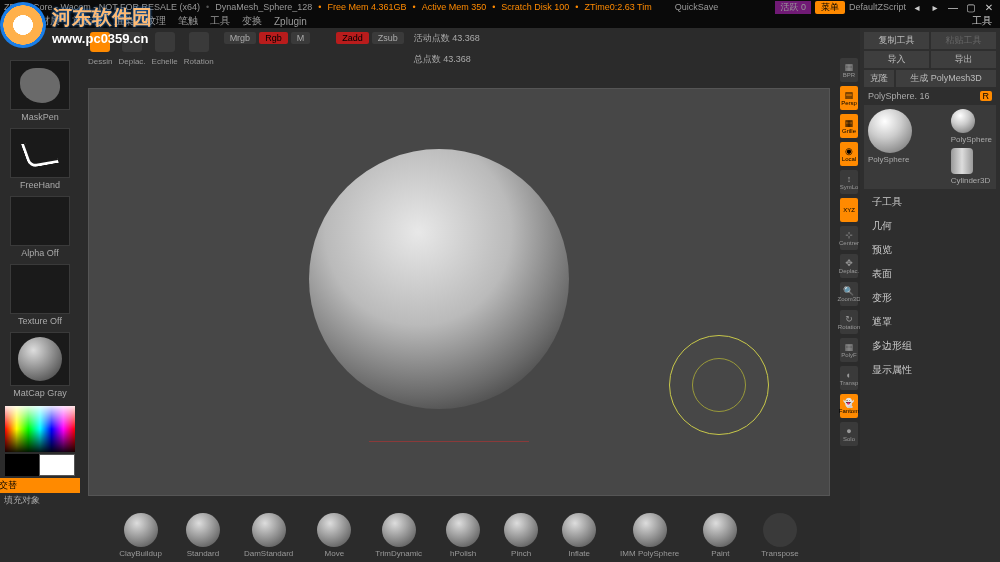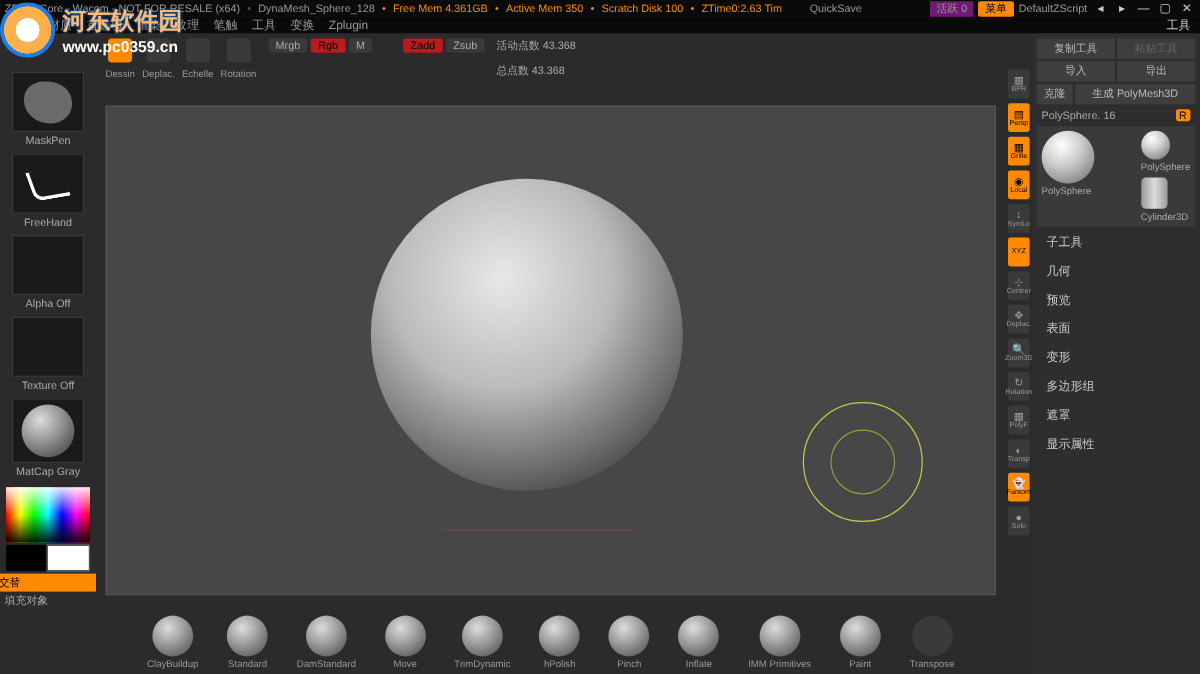--- a/index.html
+++ b/index.html
@@ -215,21 +215,21 @@
       <div class="brush">
           <div class="brush-ball"></div>
           <div class="brush-label">Pinch</div>
         </div>
       <div class="brush">
           <div class="brush-ball"></div>
           <div class="brush-label">Inflate</div>
         </div>
       <div class="brush">
           <div class="brush-ball"></div>
-          <div class="brush-label">IMM Primitives</div>
+          <div class="brush-label">IMM PolySphere</div>
         </div>
       <div class="brush">
           <div class="brush-ball"></div>
           <div class="brush-label">Paint</div>
         </div>
       <div class="brush">
           <div class="brush-ball" style="background:#3a3a3a"></div>
           <div class="brush-label">Transpose</div>
         </div>
     </div>
@@ -324,17 +324,17 @@
           <div class="tool-cyl"></div>
           <div class="tool-lbl">Cylinder3D</div>
         </div>
       </div>
     </div>
     <div class="rp-section">子工具</div>
     <div class="rp-section">几何</div>
     <div class="rp-section">预览</div>
     <div class="rp-section">表面</div>
     <div class="rp-section">变形</div>
+    <div class="rp-section">遮罩</div>
     <div class="rp-section">多边形组</div>
-    <div class="rp-section">遮罩</div>
     <div class="rp-section">显示属性</div>
   </div>
 </div>
 
 </body></html>

